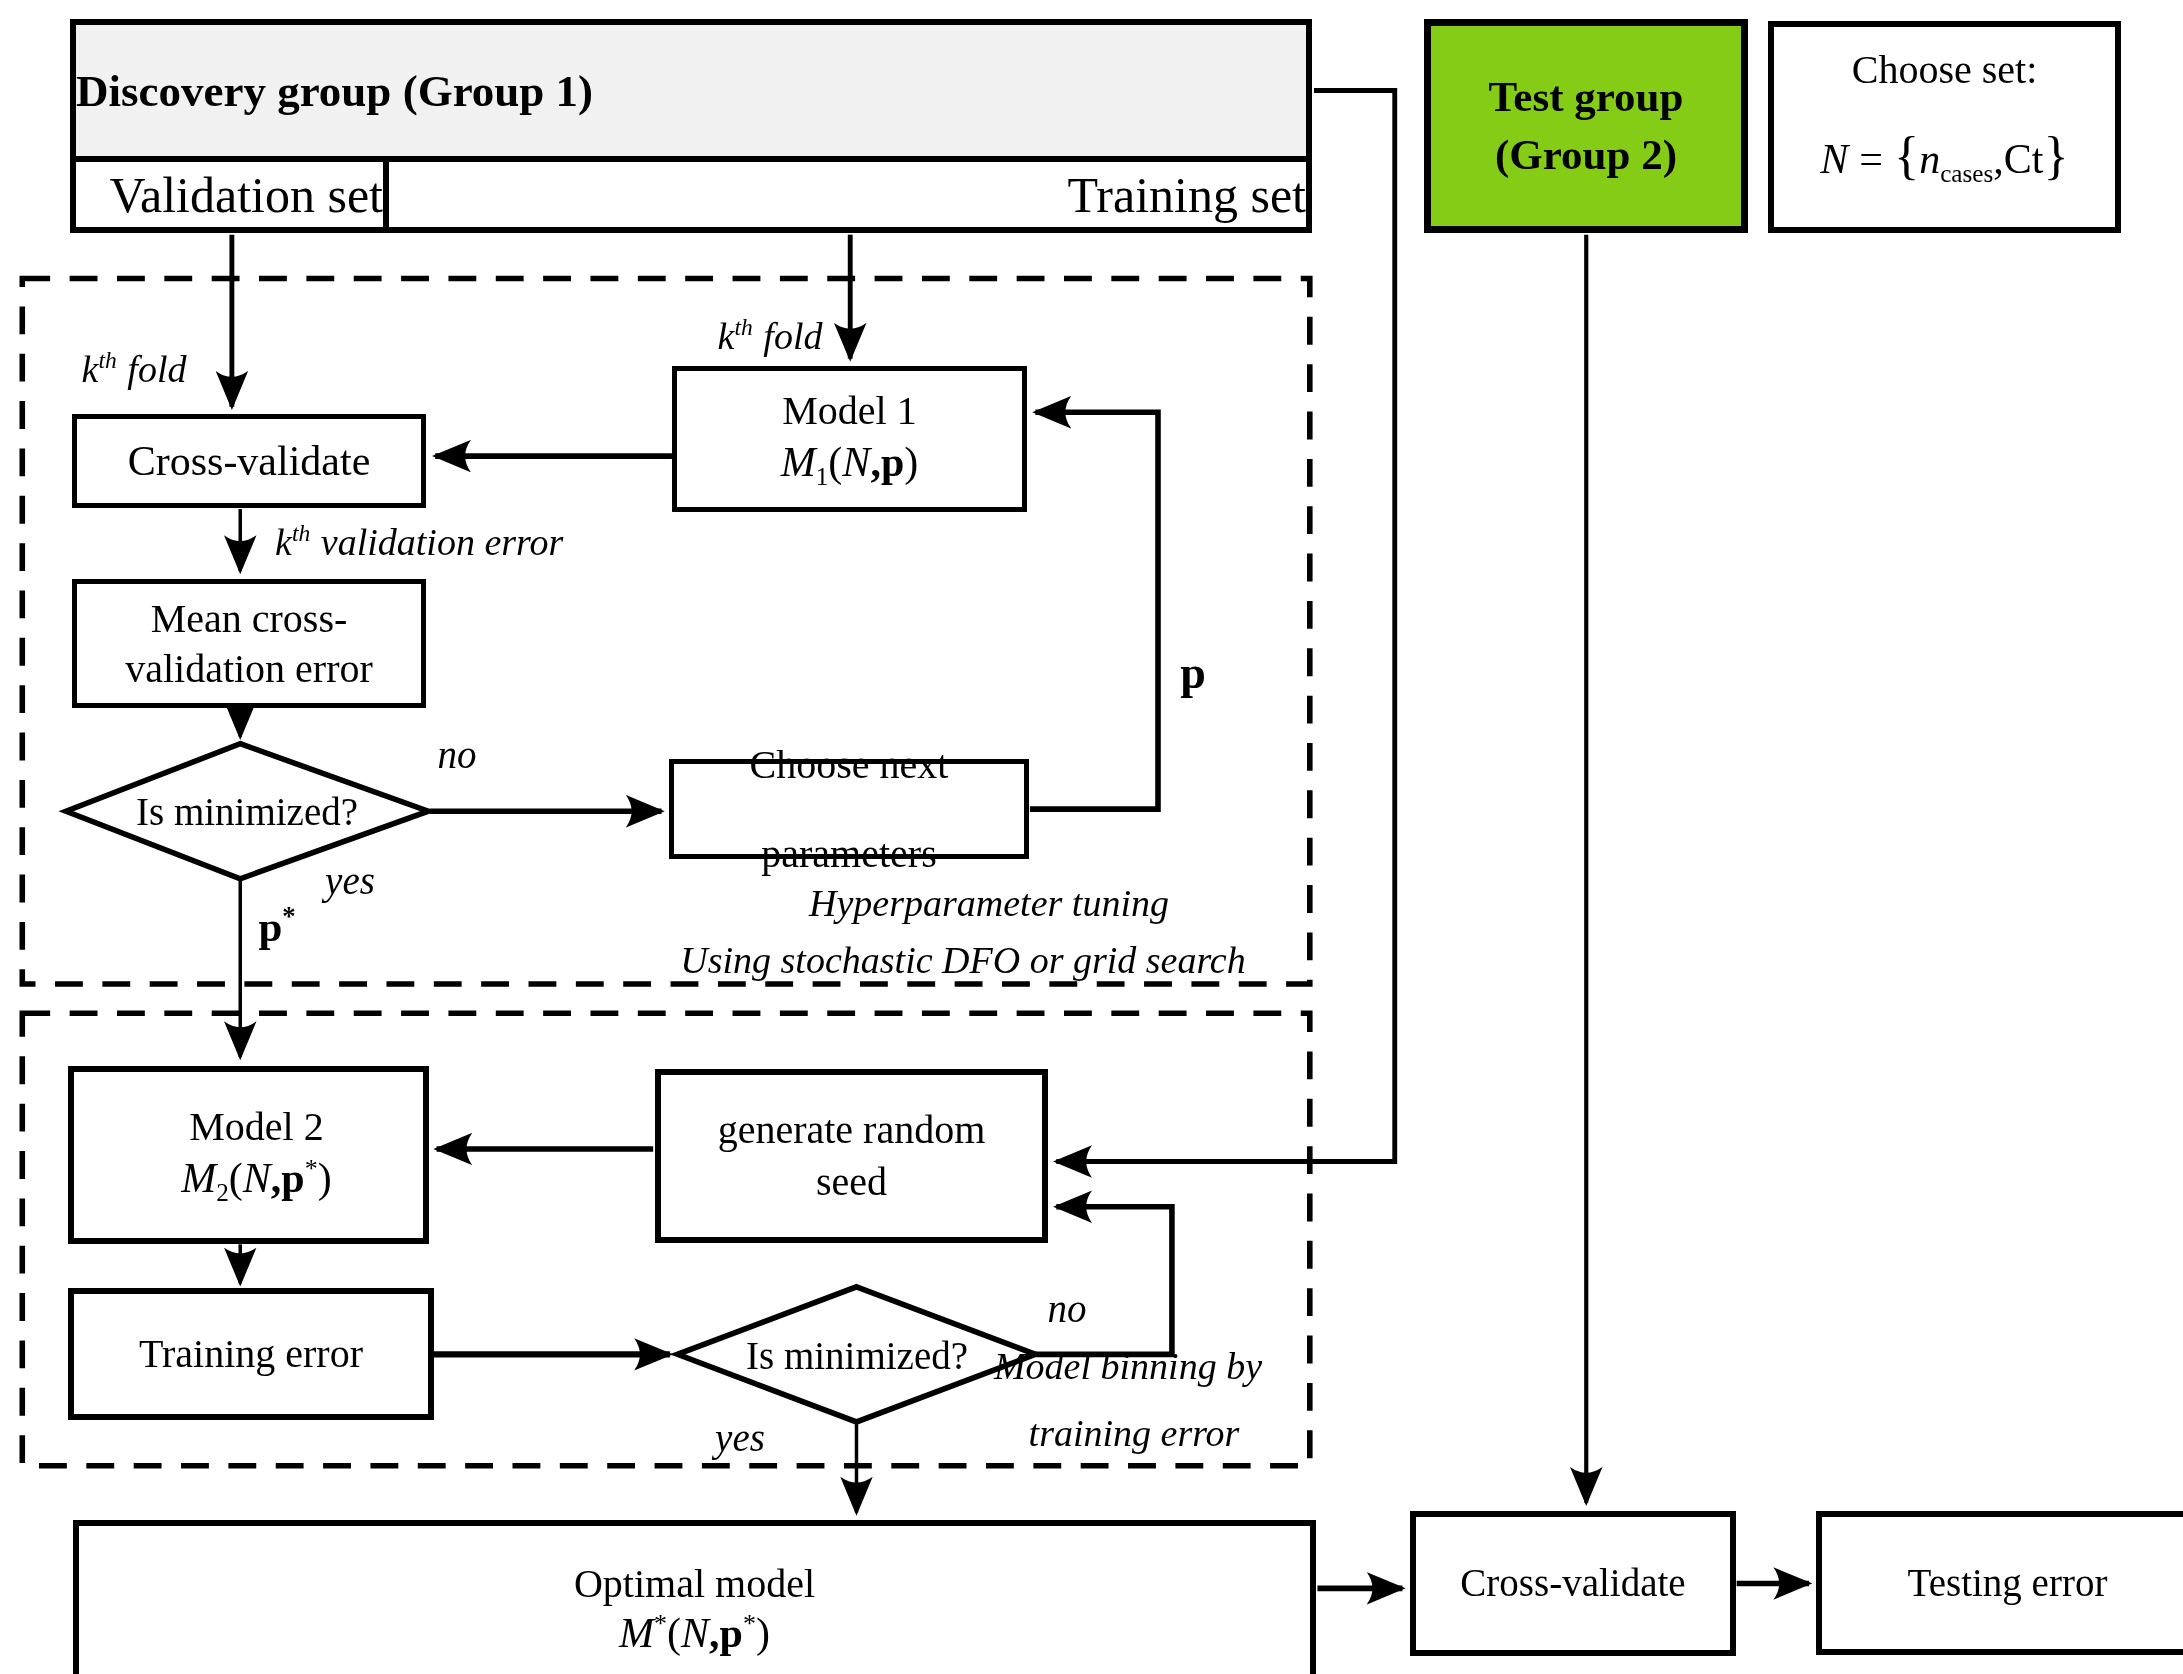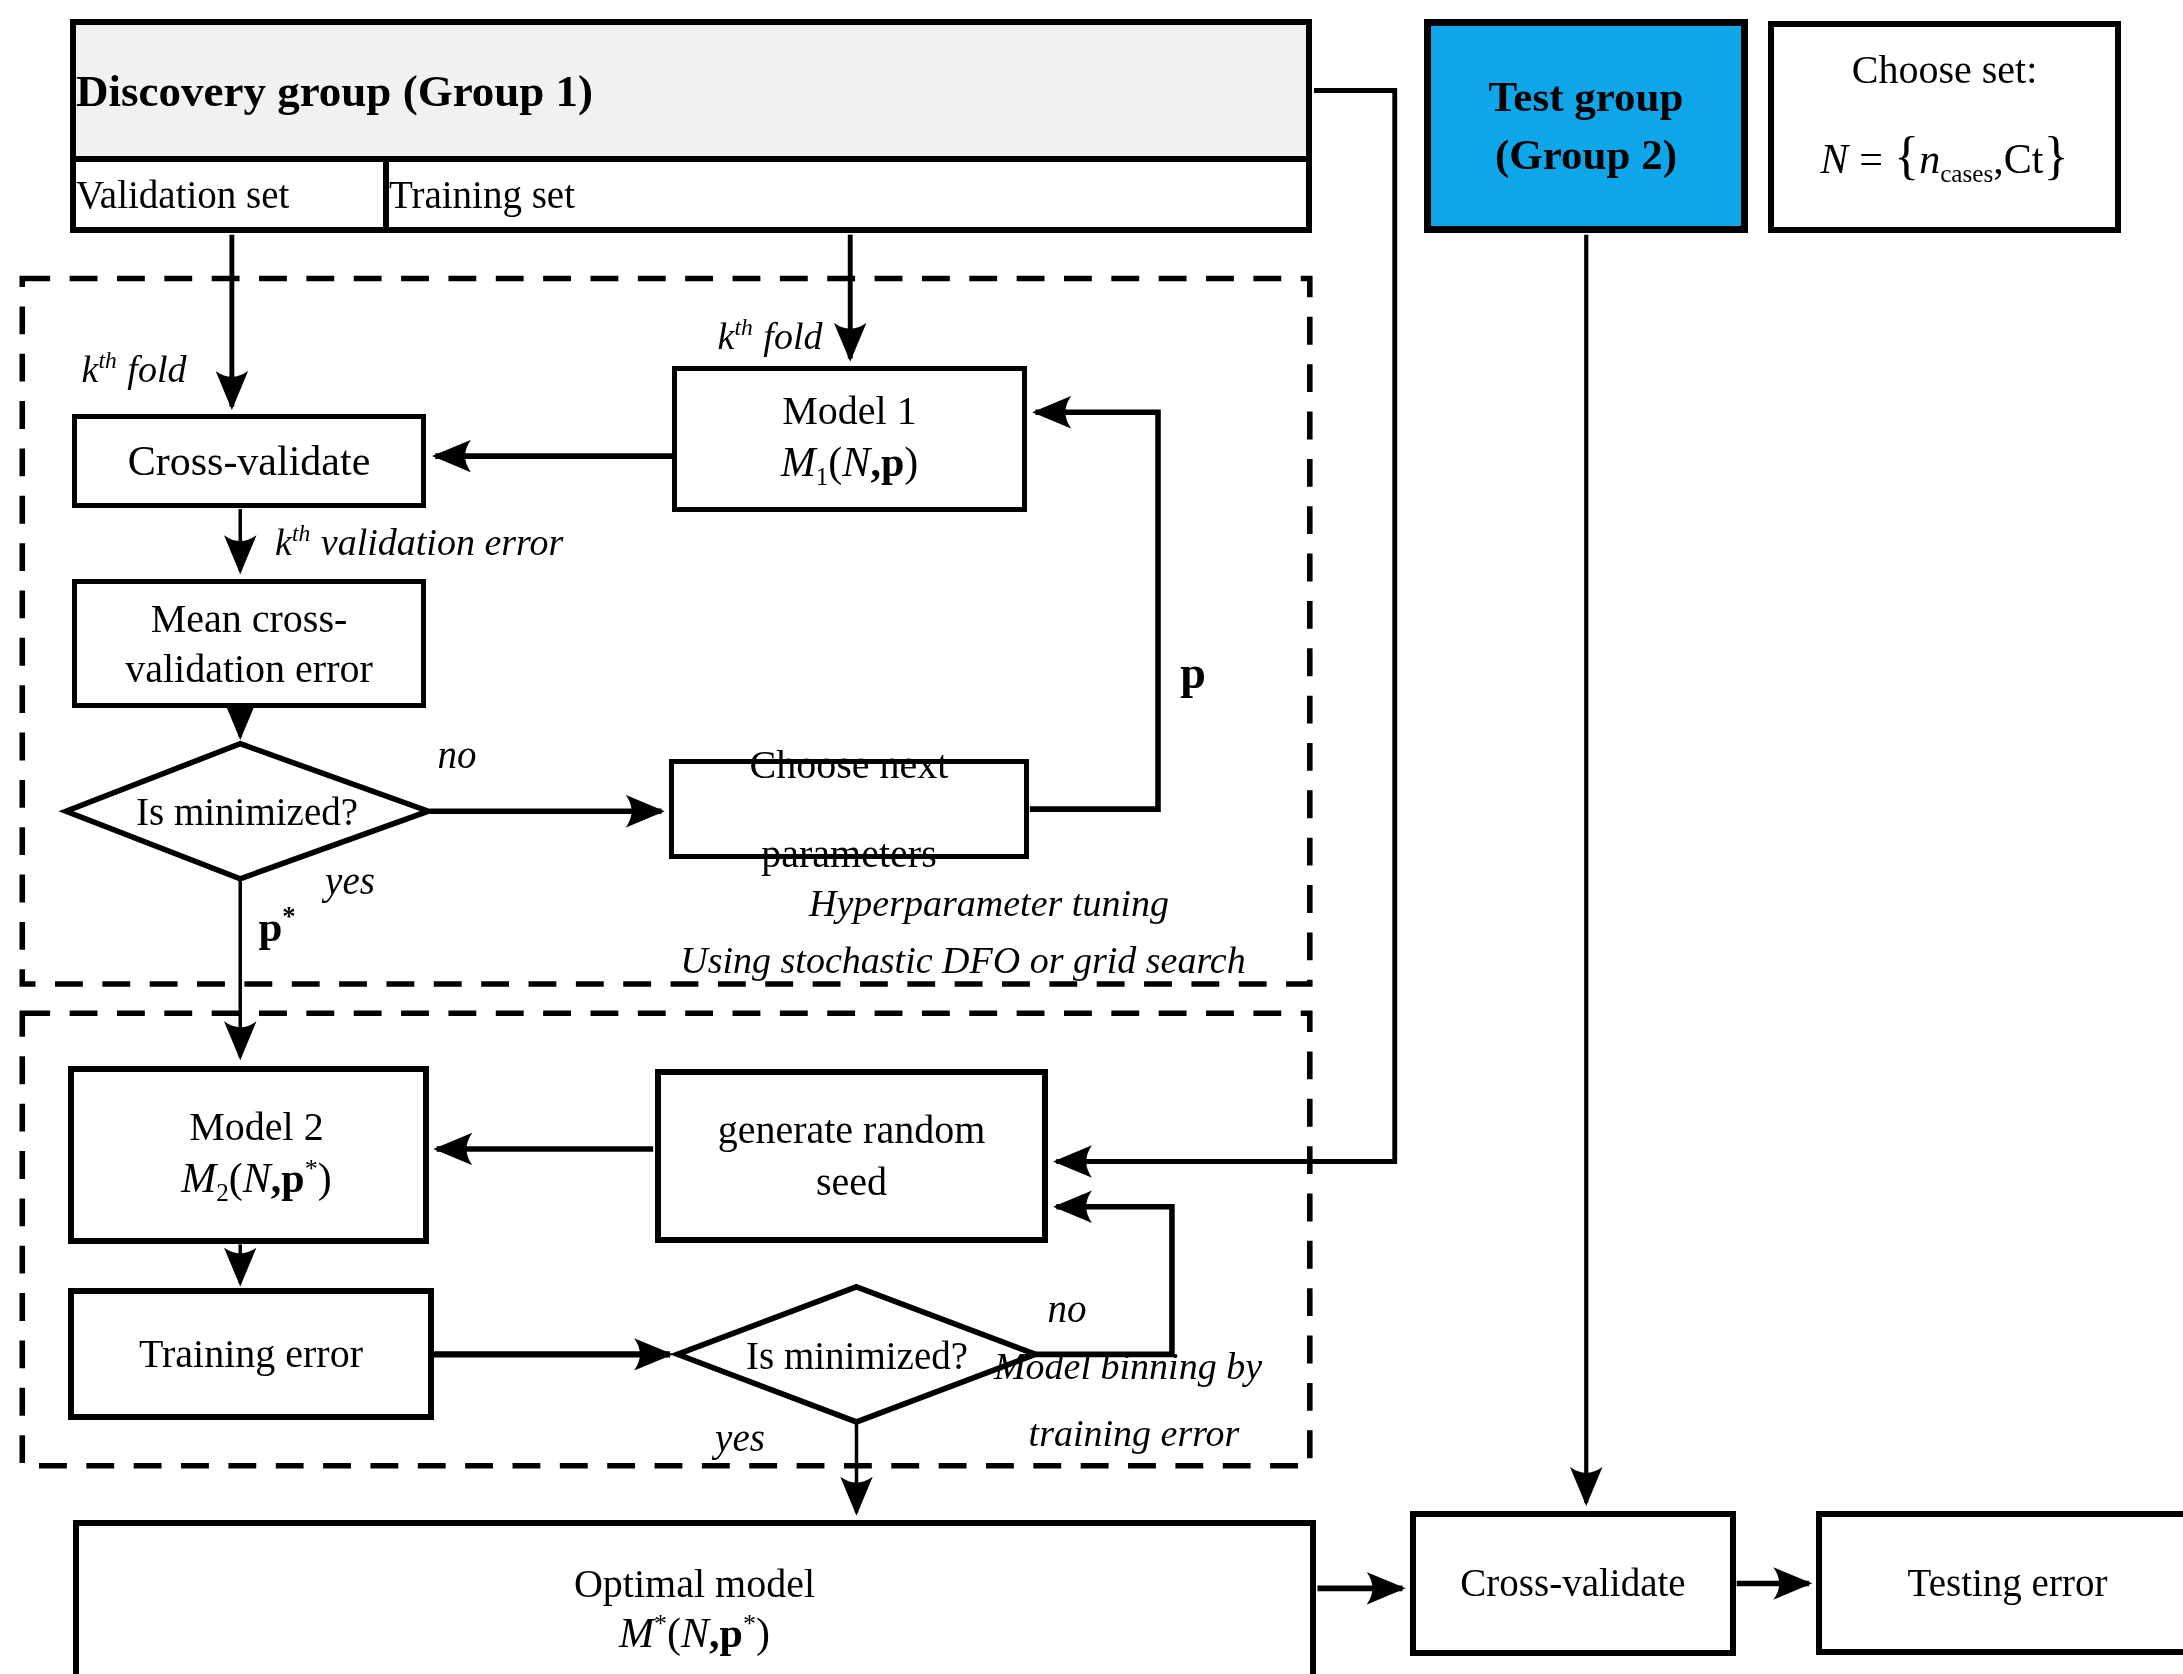--- a/index.html
+++ b/index.html
@@ -8,30 +8,30 @@
   .canvas {
     position:relative; width:2183px; height:1674px; background:#ffffff;
     font-family:"Liberation Serif","DejaVu Serif",serif; color:#000;
   }
   svg.overlay { position:absolute; left:0; top:0; z-index:1; }
   .box {
     position:absolute; background:#ffffff; border:5.6px solid #000; z-index:2;
     display:flex; flex-direction:column; align-items:center; justify-content:center;
     text-align:center; font-size:40px; line-height:1.25; white-space:nowrap;
   }
-  .gray { background:#0ea5e9; }
+  .gray { background:#84cc16; }
   .bold { font-weight:bold; }
   
   .dtable { position:absolute; left:70px; top:19px; width:1242px; height:214px;
             border:6.3px solid #000; z-index:2; display:flex; flex-direction:column; background:#fff; }
   .dheader { height:137px; border-bottom:6.3px solid #000; background:#f1f1f1;
              display:flex; align-items:center; justify-content:flex-start;
              font-weight:bold; font-size:45px; }
   .drow { flex:1; display:flex; }
-  .dcell { display:flex; align-items:center; justify-content:flex-start; font-size:39px; }
+  .dcell { display:flex; align-items:center; justify-content:flex-end; font-size:50px; }
   .dcell-val { width:313px; border-right:6.3px solid #000; }
   .dcell-train { flex:1; }
   
   .lbl { position:absolute; z-index:3; transform:translate(-50%,-50%);
          font-size:39px; white-space:nowrap; }
   .lbl-left { transform:translate(0,-50%); }
   .it { font-style:italic; }
   sub { font-size:0.6em; }
   sup { font-size:0.62em; }
   .formula { font-size:42px; }

